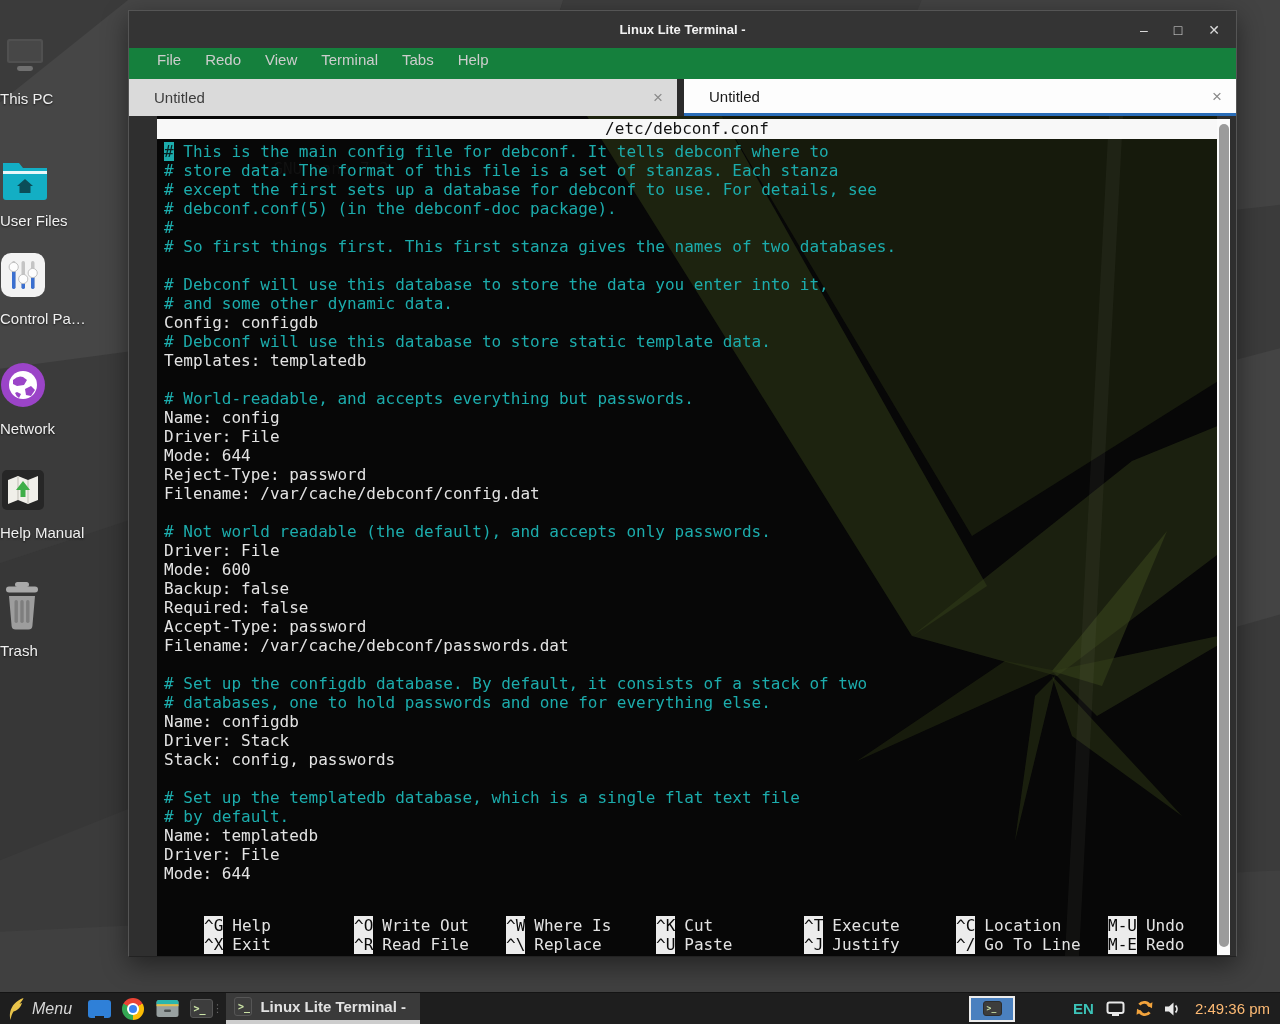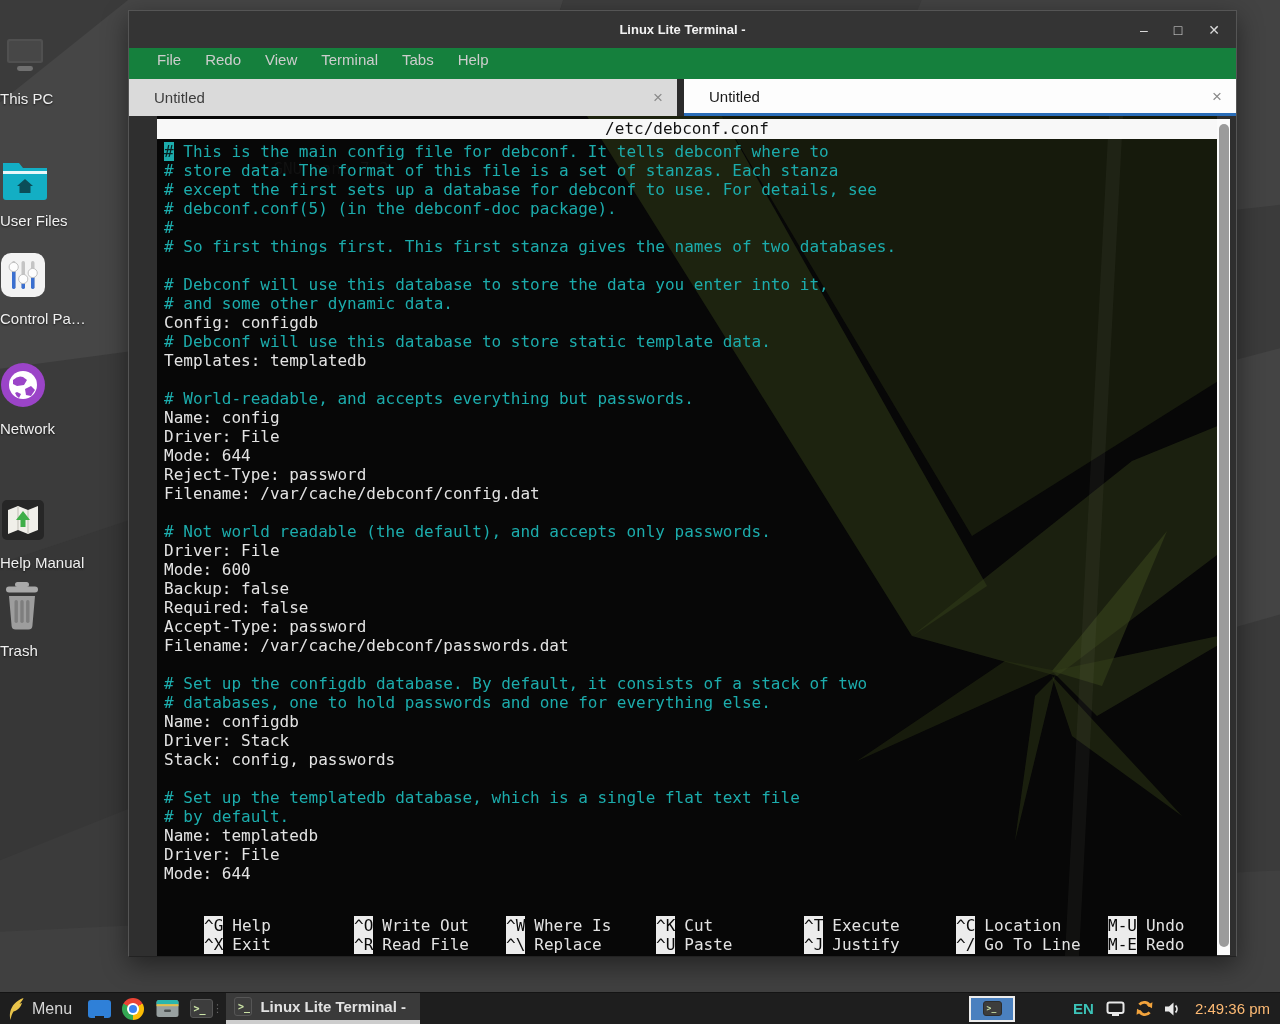--- a/index.html
+++ b/index.html
@@ -93,21 +93,21 @@
   .term-gutter { flex:none; width:6px; background:#2f2f2f; }
 
   
   .taskbar {
     position:absolute; left:0; bottom:0; width:1280px; height:32px;
     background:#1e1e1e; display:flex; align-items:center;
     border-top:1px solid #141414;
   }
   .tb-left { display:flex; align-items:center; height:100%; }
   .menu-btn { display:flex; align-items:center; gap:7px; padding:0 10px 0 8px; height:100%; cursor:pointer; }
-  .menu-btn .mlabel { color:#d6d6d6; font-size:16px; }
+  .menu-btn .mlabel { color:#d6d6d6; font-size:16px;font-style:italic; }
   .tb-ico { display:flex; align-items:center; justify-content:center; width:34px; height:100%; cursor:pointer; }
   .blue-ico { width:23px; height:18px; background:#2f80d8; border-radius:3px; position:relative; }
   .blue-ico::after { content:""; position:absolute; left:7px; bottom:-2px; width:9px; height:4px; background:#1e1e1e; }
   .chrome { width:22px; height:22px; border-radius:50%; position:relative;
     background:conic-gradient(from 300deg,#ea4335 0 120deg,#fbbc05 0 240deg,#34a853 0 360deg); }
   .chrome::before { content:""; position:absolute; inset:5px; background:#fff; border-radius:50%; }
   .chrome::after { content:""; position:absolute; inset:7px; background:#3b82f0; border-radius:50%; }
   .term-ico {
     width:23px; height:19px; background:#3d3d3d; border:1px solid #565656; border-radius:3px;
     color:#cbe3a6; font-family:"DejaVu Sans Mono", monospace; font-size:10px; font-weight:bold;
@@ -185,21 +185,21 @@
       <svg width="46" height="46">
           <circle cx="23" cy="23" r="22" fill="#9b44c8"></circle>
           <circle cx="23" cy="23" r="14" fill="#ffffff"></circle>
           <path d="M13 18 q5 -5 10 -3 l4 3 -3 5 -7 1 -4 -2 z" fill="#9b44c8"></path>
           <path d="M25 27 l6 -3 4 4 -4 6 -5 -1 z" fill="#9b44c8"></path>
           <path d="M17 30 l4 2 -2 4 q-3 -2 -4 -5 z" fill="#9b44c8"></path>
         </svg>
     </span>
     <span class="lbl">Network</span>
   </div>
-  <div class="dicon" style="top:490px">
+  <div class="dicon" style="top:460px">
     <span class="ic">
       <svg width="46" height="44">
           <rect x="2" y="2" width="42" height="40" rx="5" fill="#262626"></rect>
           <path d="M8 12 L18 8 L28 12 L38 8 V32 L28 36 L18 32 L8 36 Z" fill="#f0efe9"></path>
           <path d="M18 8 V32 M28 12 V36" stroke="#cfcec6" stroke-width="1.5" fill="none"></path>
           <polygon points="23,13 30,22 25.5,22 25.5,29 20.5,29 20.5,22 16,22" fill="#3fae49"></polygon>
         </svg>
     </span>
     <span class="lbl">Help Manual</span>
   </div>

